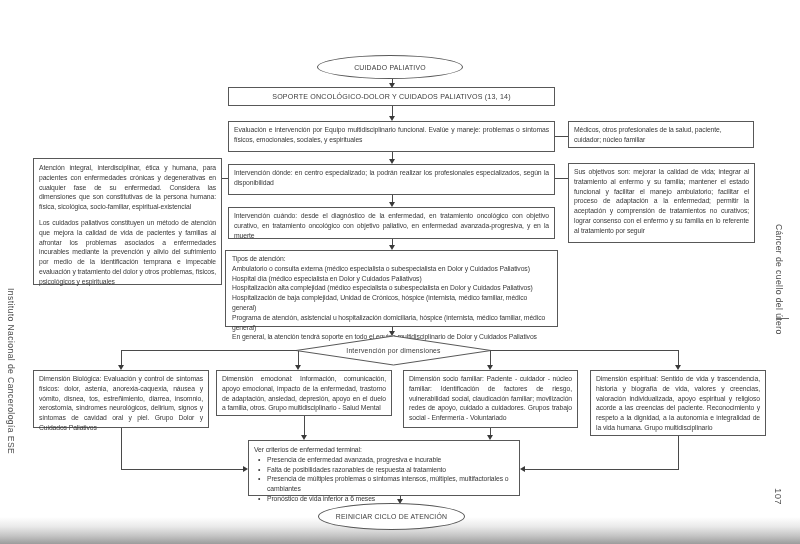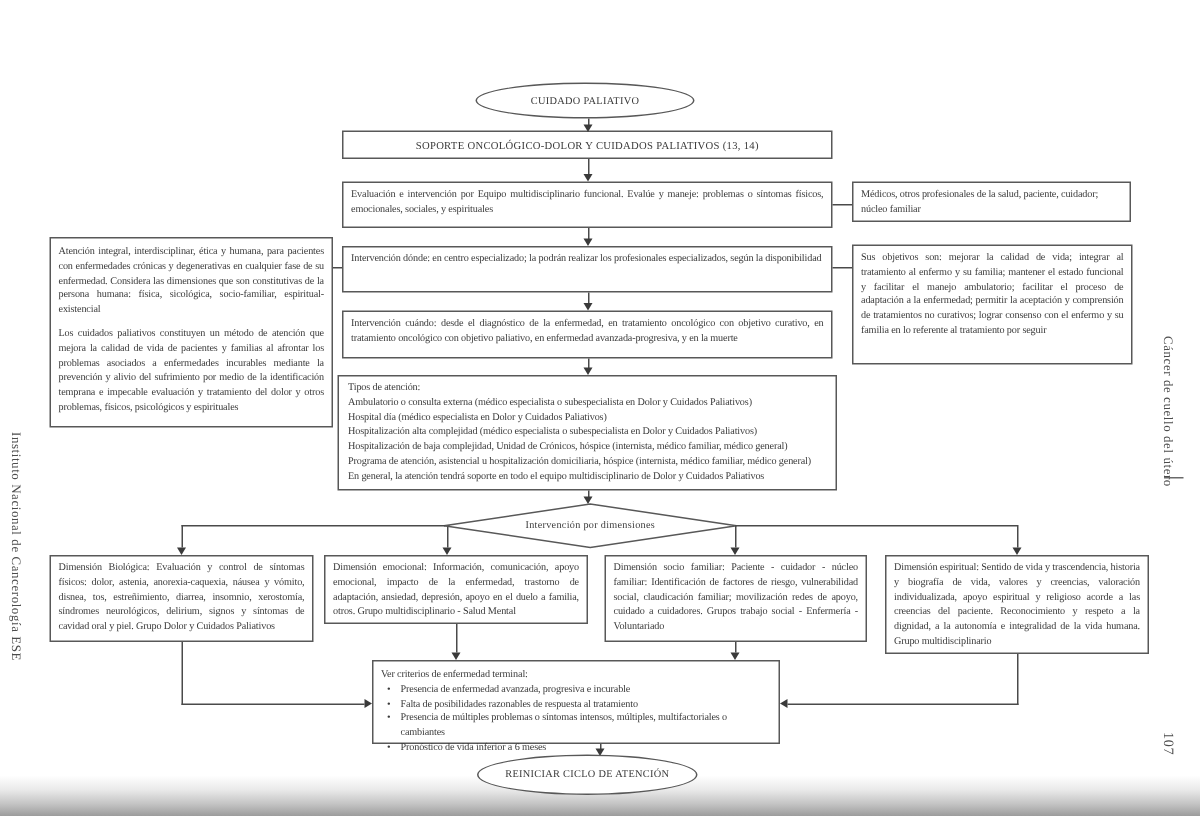--- a/index.html
+++ b/index.html
@@ -1,17 +1,17 @@
 <!DOCTYPE html>
 <html><head>
 <meta charset="utf-8">
 <style>
   html,body{margin:0;padding:0;}
   #page{position:relative;width:800px;height:544px;background:#ffffff;overflow:hidden;
-        font-family:Liberation Serif, serif;color:#3a3a3a;}
+        font-family:Liberation Sans, sans-serif;color:#3a3a3a;}
   .box{position:absolute;border:1px solid #585858;background:#fff;box-sizing:border-box;}
   .txt{font-size:6.8px;line-height:9.8px;letter-spacing:-0.1px;text-align:justify;}
   .pad{padding:3px 5px;}
   .ellipse{position:absolute;border:1px solid #585858;border-radius:50%;background:#fff;
            display:flex;align-items:center;justify-content:center;box-sizing:border-box;z-index:3;}
   .etxt{font-size:6.9px;letter-spacing:0.2px;text-align:center;}
   .ln{position:absolute;background:#4a4a4a;}
   .arr-d{position:absolute;width:0;height:0;border-left:3.5px solid transparent;
          border-right:3.5px solid transparent;border-top:5px solid #3a3a3a;}
   .arr-r{position:absolute;width:0;height:0;border-top:3.5px solid transparent;

